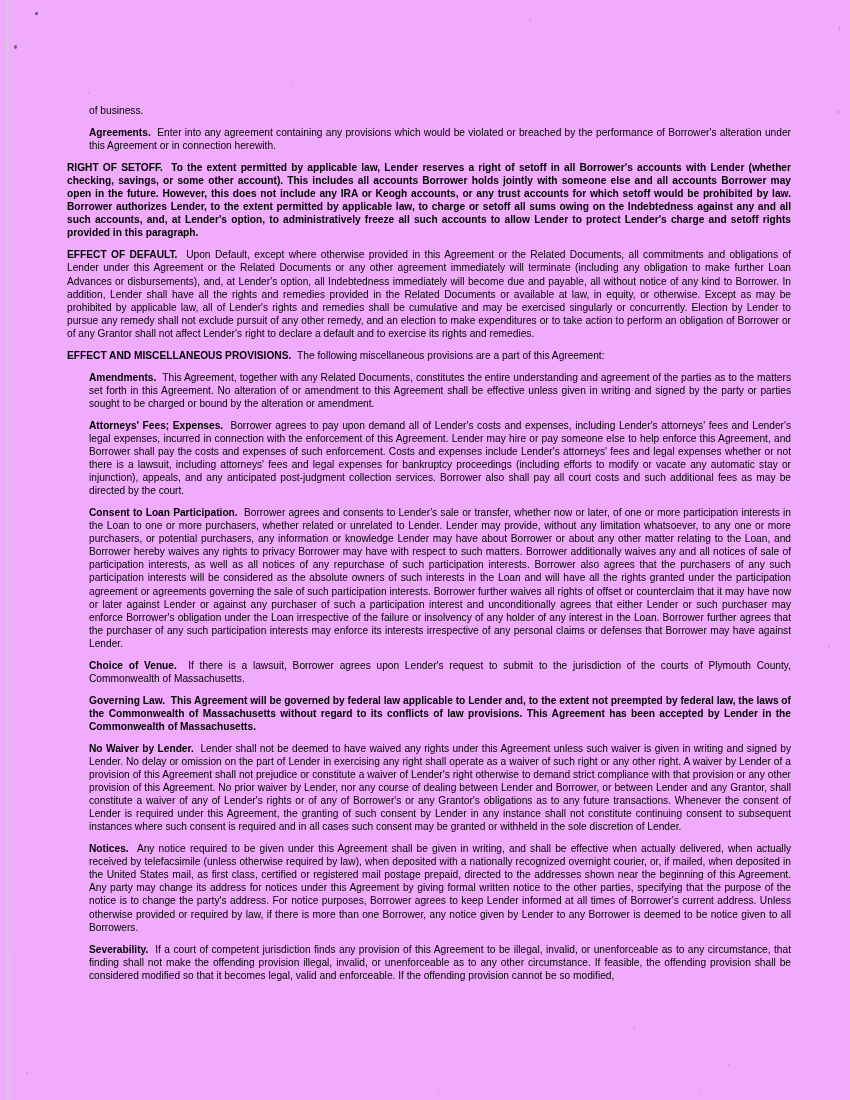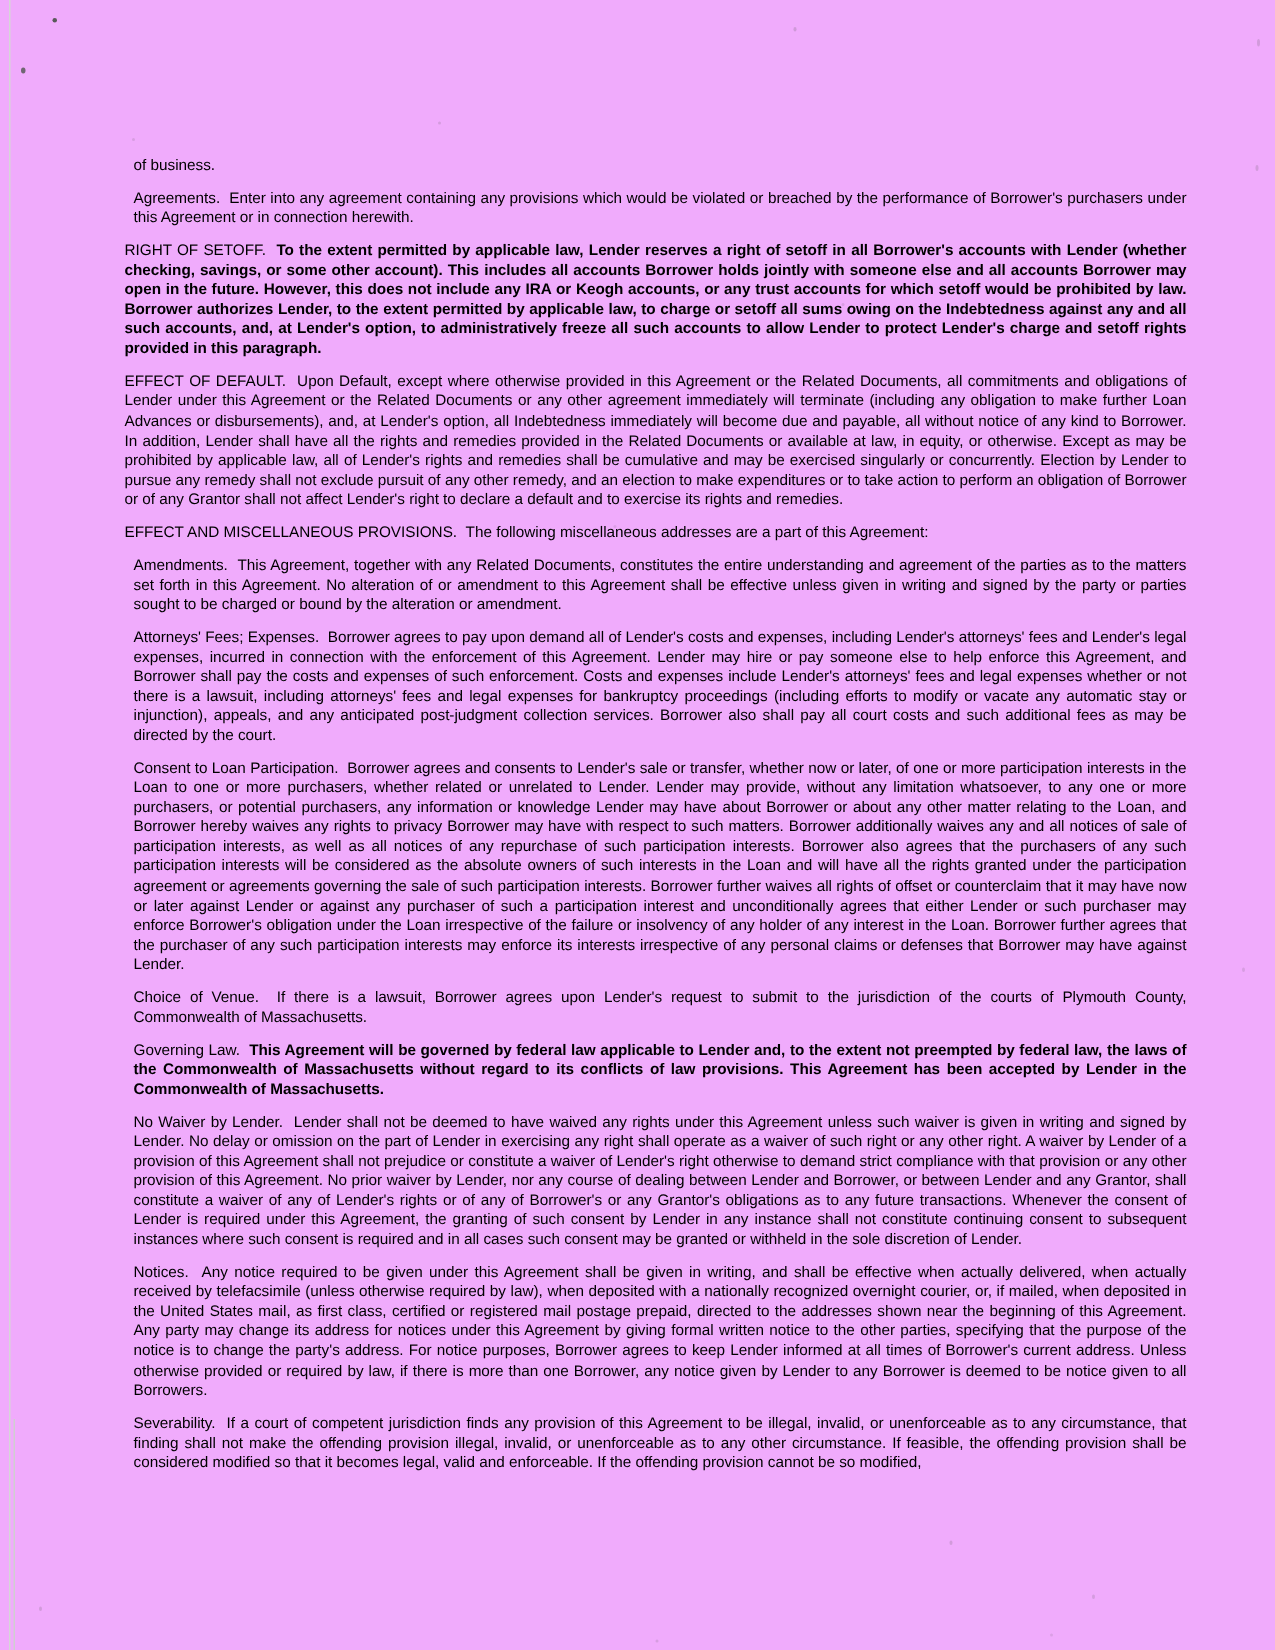--- a/index.html
+++ b/index.html
@@ -69,32 +69,32 @@
   p {
     margin: 0;
     font-size: 10.2px;
     line-height: 13.05px;
     text-align: justify;
     text-justify: inter-word;
     -webkit-font-smoothing: antialiased;
   }
   .lead {
     
-    margin-left: 16px;
+    margin-left: 0;
   }
   .indent {
     
     margin-left: 22px;
     width: 702px;
   }
   .gap {
     margin-top: 9px;
   }
   .hd {
-    font-weight: normal;
+    font-weight: bold;
   }
   .allbold {
     font-weight: bold;
   }
   
   .sp::before { content: "\00a0\00a0"; }
 </style>
 </head>
 <body>
 
@@ -119,34 +119,34 @@
   <div class="speck s14"></div>
   <div class="speck s15"></div>
 
   <div class="content">
 
     <p class="indent">
       <span>of business.</span>
     </p>
 
     <p class="indent gap">
-      <span class="hd">Agreements.</span><span class="sp"></span><span>Enter into any agreement containing any provisions which would be violated or breached by the performance of Borrower's purchasers under this Agreement or in connection herewith.</span>
+      <span class="hd">Agreements.</span><span class="sp"></span><span>Enter into any agreement containing any provisions which would be violated or breached by the performance of Borrower's alteration under this Agreement or in connection herewith.</span>
     </p>
 
     <p class="lead gap allbold">
       <span class="hd">RIGHT OF SETOFF.</span><span class="sp"></span><span>To the extent permitted by applicable law, Lender reserves a right of setoff in all Borrower's accounts with Lender (whether checking, savings, or some other account).  This includes all accounts Borrower holds jointly with someone else and all accounts Borrower may open in the future.  However, this does not include any IRA or Keogh accounts, or any trust accounts for which setoff would be prohibited by law.  Borrower authorizes Lender, to the extent permitted by applicable law, to charge or setoff all sums owing on the Indebtedness against any and all such accounts, and, at Lender's option, to administratively freeze all such accounts to allow Lender to protect Lender's charge and setoff rights provided in this paragraph.</span>
     </p>
 
 
     <p class="lead gap">
       <span class="hd">EFFECT OF DEFAULT.</span><span class="sp"></span><span>Upon Default, except where otherwise provided in this Agreement or the Related Documents, all commitments and obligations of Lender under this Agreement or the Related Documents or any other agreement immediately will terminate (including any obligation to make further Loan Advances or disbursements), and, at Lender's option, all Indebtedness immediately will become due and payable, all without notice of any kind to Borrower.  In addition, Lender shall have all the rights and remedies provided in the Related Documents or available at law, in equity, or otherwise.  Except as may be prohibited by applicable law, all of Lender's rights and remedies shall be cumulative and may be exercised singularly or concurrently.  Election by Lender to pursue any remedy shall not exclude pursuit of any other remedy, and an election to make expenditures or to take action to perform an obligation of Borrower or of any Grantor shall not affect Lender's right to declare a default and to exercise its rights and remedies.</span>
     </p>
 
     <p class="lead gap">
-      <span class="hd">EFFECT AND MISCELLANEOUS PROVISIONS.</span><span class="sp"></span><span>The following miscellaneous addresses are a part of this Agreement:</span>
+      <span class="hd">EFFECT AND MISCELLANEOUS PROVISIONS.</span><span class="sp"></span><span>The following miscellaneous provisions are a part of this Agreement:</span>
     </p>
 
     <p class="indent gap">
       <span class="hd">Amendments.</span><span class="sp"></span><span>This Agreement, together with any Related Documents, constitutes the entire understanding and agreement of the parties as to the matters set forth in this Agreement.  No alteration of or amendment to this Agreement shall be effective unless given in writing and signed by the party or parties sought to be charged or bound by the alteration or amendment.</span>
     </p>
 
     <p class="indent gap">
       <span class="hd">Attorneys' Fees; Expenses.</span><span class="sp"></span><span>Borrower agrees to pay upon demand all of Lender's costs and expenses, including Lender's attorneys' fees and Lender's legal expenses, incurred in connection with the enforcement of this Agreement.  Lender may hire or pay someone else to help enforce this Agreement, and Borrower shall pay the costs and expenses of such enforcement.  Costs and expenses include Lender's attorneys' fees and legal expenses whether or not there is a lawsuit, including attorneys' fees and legal expenses for bankruptcy proceedings (including efforts to modify or vacate any automatic stay or injunction), appeals, and any anticipated post-judgment collection services.  Borrower also shall pay all court costs and such additional fees as may be directed by the court.</span>
     </p>
 

